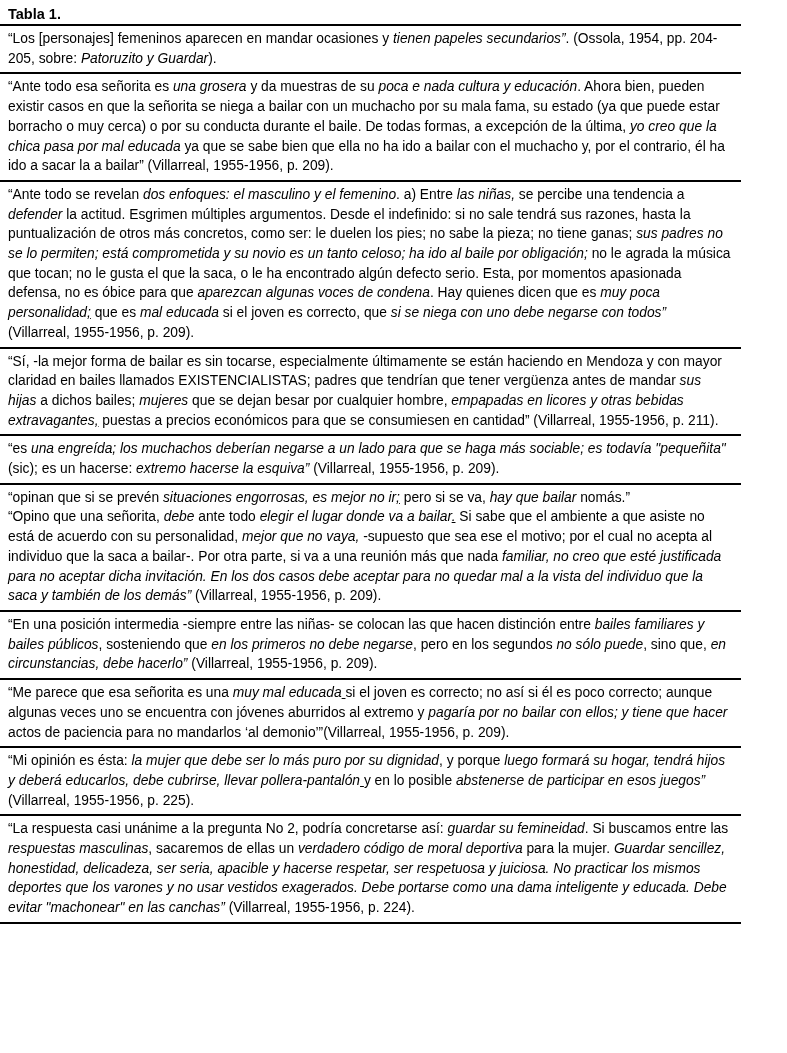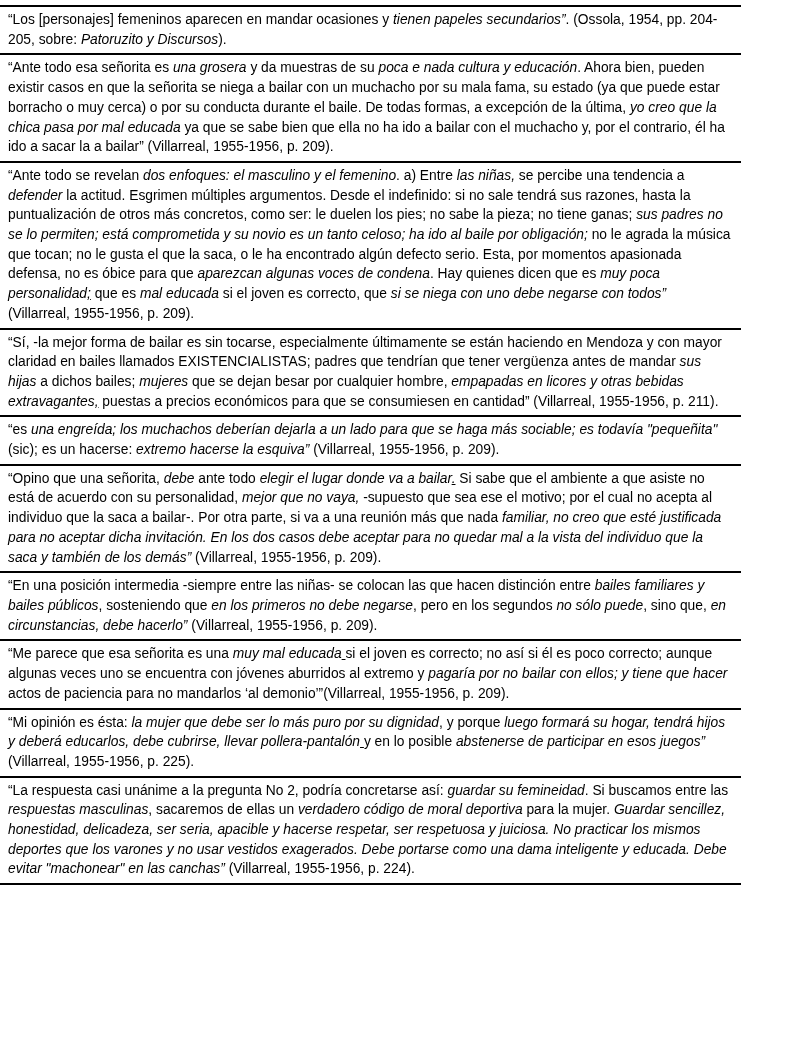--- a/index.html
+++ b/index.html
@@ -37,37 +37,39 @@
     line-height: 19.7px;
     text-align: left;
   }
   .it { font-style: italic; }
   .un { text-decoration: underline; }
 </style>
 </head>
 <body>
 
 <div class="page">
+  <div class="title">Tabla 1.</div>
   <div class="qtable">
       <div class="qrow">
-        <p class="qpar"><span>“Los [personajes] femeninos aparecen en mandar ocasiones y </span><span class="it">tienen papeles secundarios”</span><span>. (Ossola, 1954, pp. 204-205, sobre: </span><span class="it">Patoruzito y Discursos</span><span>).</span></p>
+        <p class="qpar"><span>“Los [personajes] femeninos aparecen en mandar ocasiones y </span><span class="it">tienen papeles secundarios”</span><span>. (Ossola, 1954, pp. 204-205, sobre: </span><span class="it">Patoruzito y Guardar</span><span>).</span></p>
       </div>
       <div class="qrow">
         <p class="qpar"><span>“Ante todo esa señorita es </span><span class="it">una grosera</span><span> y da muestras de su </span><span class="it">poca e nada cultura y educación</span><span>. Ahora bien, pueden existir casos en que la señorita se niega a bailar con un muchacho por su mala fama, su estado (ya que puede estar borracho o muy cerca) o por su conducta durante el baile. De todas formas, a excepción de la última, </span><span class="it">yo creo que la chica pasa por mal educada</span><span> ya que se sabe bien que ella no ha ido a bailar con el muchacho y, por el contrario, él ha ido a sacar la a bailar” (Villarreal, 1955-1956, p. 209).</span></p>
       </div>
       <div class="qrow">
         <p class="qpar"><span>“Ante todo se revelan </span><span class="it">dos enfoques: el masculino y el femenino</span><span>. a) Entre </span><span class="it">las niñas,</span><span> se percibe una tendencia a </span><span class="it">defender</span><span> la actitud. Esgrimen múltiples argumentos. Desde el indefinido: si no sale tendrá sus razones, hasta la puntualización de otros más concretos, como ser: le duelen los pies; no sabe la pieza; no tiene ganas; </span><span class="it">sus padres no se lo permiten; está comprometida y su novio es un tanto celoso; ha ido al baile por obligación;</span><span> no le agrada la música que tocan; no le gusta el que la saca, o le ha encontrado algún defecto serio. Esta, por momentos apasionada defensa, no es óbice para que </span><span class="it">aparezcan algunas voces de condena</span><span>. Hay quienes dicen que es </span><span class="it">muy poca personalidad</span><span class="it un">;</span><span> que es </span><span class="it">mal educada</span><span> si el joven es correcto, que </span><span class="it">si se niega con uno debe negarse con todos”</span><span> (Villarreal, 1955-1956, p. 209).</span></p>
       </div>
       <div class="qrow">
         <p class="qpar"><span>“Sí, -la mejor forma de bailar es sin tocarse, especialmente últimamente se están haciendo en Mendoza y con mayor claridad en bailes llamados EXISTENCIALISTAS; padres que tendrían que tener vergüenza antes de mandar </span><span class="it">sus hijas</span><span> a dichos bailes; </span><span class="it">mujeres</span><span> que se dejan besar por cualquier hombre, </span><span class="it">empapadas en licores y otras bebidas extravagantes</span><span class="it un">,</span><span> puestas a precios económicos para que se consumiesen en cantidad” (Villarreal, 1955-1956, p. 211).</span></p>
       </div>
       <div class="qrow">
-        <p class="qpar"><span>“es </span><span class="it">una engreída; los muchachos deberían dejarla a un lado para que se haga más sociable; es todavía "pequeñita"</span><span> (sic); es un hacerse: </span><span class="it">extremo hacerse la esquiva”</span><span> (Villarreal, 1955-1956, p. 209).</span></p>
+        <p class="qpar"><span>“es </span><span class="it">una engreída; los muchachos deberían negarse a un lado para que se haga más sociable; es todavía "pequeñita"</span><span> (sic); es un hacerse: </span><span class="it">extremo hacerse la esquiva”</span><span> (Villarreal, 1955-1956, p. 209).</span></p>
       </div>
       <div class="qrow">
+        <p class="qpar"><span>“opinan que si se prevén </span><span class="it">situaciones engorrosas, es mejor no ir</span><span class="it un">;</span><span> pero si se va, </span><span class="it">hay que bailar</span><span> nomás.”</span></p>
         <p class="qpar"><span>“Opino que una señorita, </span><span class="it">debe</span><span> ante todo </span><span class="it">elegir el lugar donde va a bailar</span><span class="it un">.</span><span> Si sabe que el ambiente a que asiste no está de acuerdo con su personalidad, </span><span class="it">mejor que no vaya,</span><span> -supuesto que sea ese el motivo; por el cual no acepta al individuo que la saca a bailar-. Por otra parte, si va a una reunión más que nada </span><span class="it">familiar, no creo que esté justificada para no aceptar dicha invitación. En los dos casos debe aceptar para no quedar mal a la vista del individuo que la saca y también de los demás”</span><span> (Villarreal, 1955-1956, p. 209).</span></p>
       </div>
       <div class="qrow">
         <p class="qpar"><span>“En una posición intermedia -siempre entre las niñas- se colocan las que hacen distinción entre </span><span class="it">bailes familiares y bailes públicos</span><span>, sosteniendo que </span><span class="it">en los primeros no debe negarse</span><span>, pero en los segundos </span><span class="it">no sólo puede</span><span>, sino que, </span><span class="it">en circunstancias, debe hacerlo”</span><span> (Villarreal, 1955-1956, p. 209).</span></p>
       </div>
       <div class="qrow">
         <p class="qpar"><span>“Me parece que esa señorita es una </span><span class="it">muy mal educada</span><span class="un"> </span><span>si el joven es correcto; no así si él es poco correcto; aunque algunas veces uno se encuentra con jóvenes aburridos al extremo y </span><span class="it">pagaría por no bailar con ellos; y tiene que hacer</span><span> actos de paciencia para no mandarlos ‘al demonio’”(Villarreal, 1955-1956, p. 209).</span></p>
       </div>
       <div class="qrow">
         <p class="qpar"><span>“Mi opinión es ésta: </span><span class="it">la mujer que debe ser lo más puro por su dignidad</span><span>, y porque </span><span class="it">luego formará su hogar, tendrá hijos y deberá educarlos, debe cubrirse, llevar pollera-pantalón</span><span class="un"> </span><span>y en lo posible </span><span class="it">abstenerse de participar en esos juegos”</span><span> (Villarreal, 1955-1956, p. 225).</span></p>

